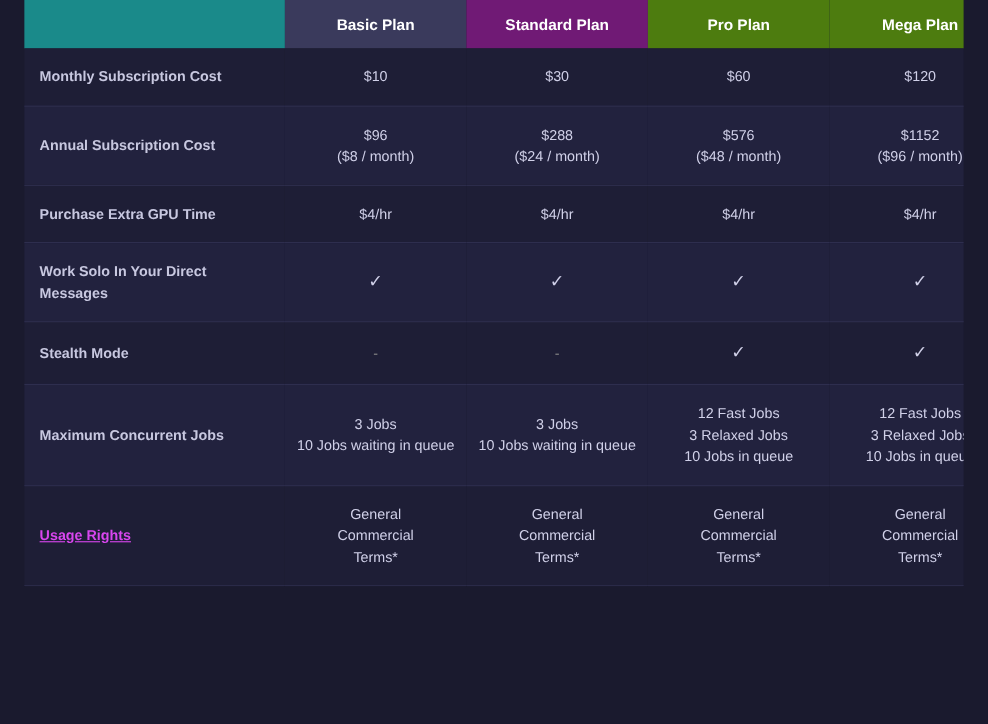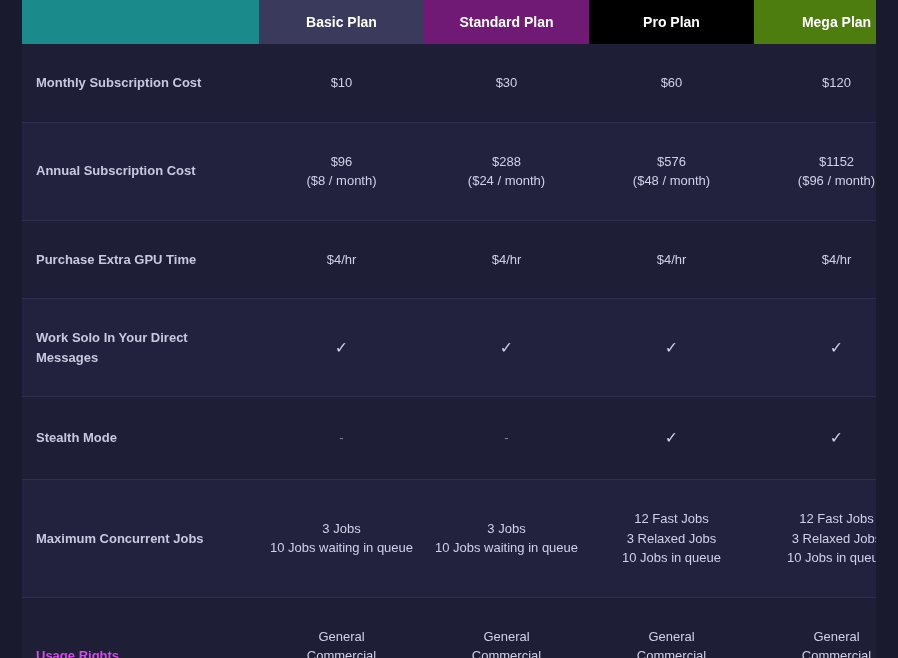--- a/index.html
+++ b/index.html
@@ -35,38 +35,38 @@
     th.feature-header {
       background: #1a8a8a;
     }
     th.basic-header {
       background: #3a3a5c;
     }
     th.standard-header {
       background: #701a75;
     }
     th.pro-header {
-      background: #000000;
+      background: #4d7c0f;
     }
     th.mega-header {
       background: #4d7c0f;
     }
 
     
     tbody tr {
       border-bottom: 1px solid #2e2e4e;
     }
     tbody tr:nth-child(odd) {
       background: #1e1e36;
     }
     tbody tr:nth-child(even) {
       background: #22223e;
     }
     tbody td {
-      padding: 29px 10px;
+      padding: 16px 10px;
       text-align: center;
       color: #d0d0e8;
       font-size: 13px;
       vertical-align: middle;
       line-height: 1.5;
     }
     tbody td.feature-cell {
       text-align: left;
       padding-left: 14px;
       font-weight: 700;

